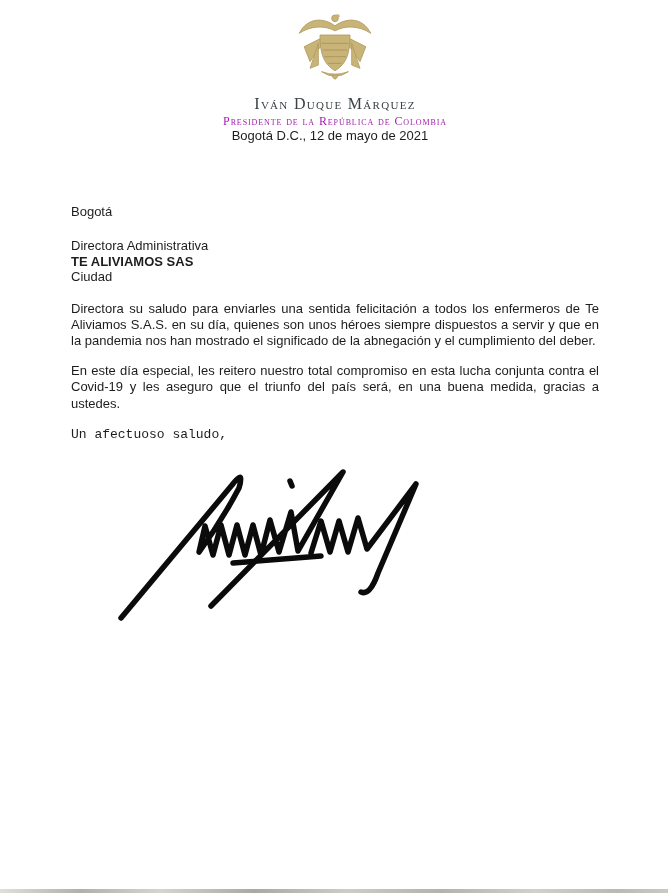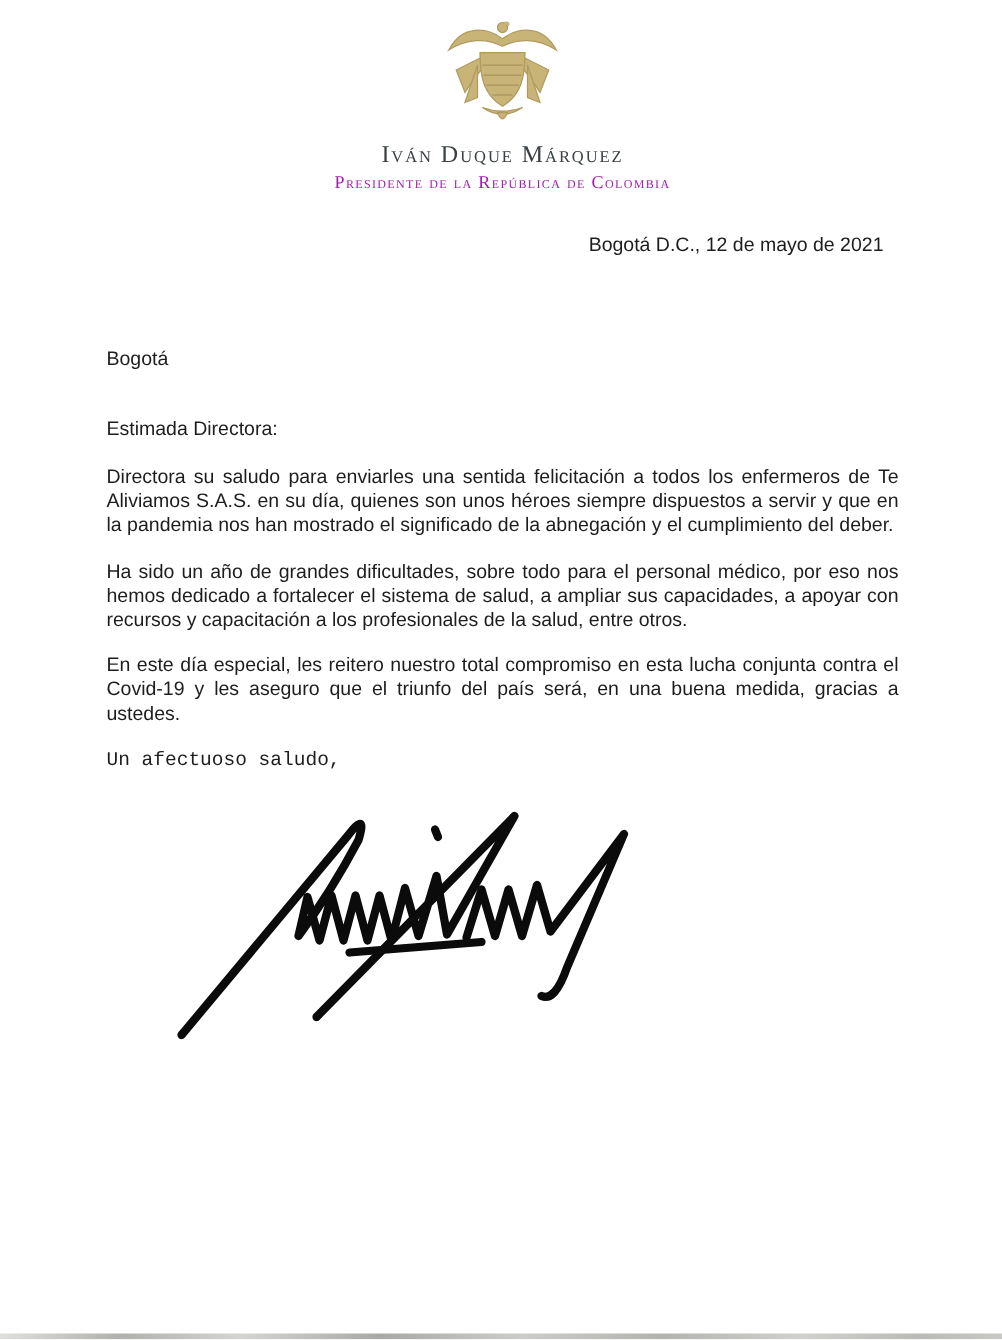--- a/index.html
+++ b/index.html
@@ -44,22 +44,21 @@
     margin-top: 3px;
     font-family: "Liberation Serif", serif;
     font-variant: small-caps;
     font-size: 12px;
     letter-spacing: 0.9px;
     color: #a21caf;
     line-height: 13px;
   }
   
   .dateline {
-    margin-top: 27px;
-    text-align: right;
+    text-align: center;
     padding-right: 10px;
     line-height: 16px;
   }
   .recipient-honorific {
     margin-top: 60px;
     line-height: 16px;
   }
   .recipient-block {
     margin-top: 18px;
     line-height: 15.5px;
@@ -140,25 +139,28 @@
           </g>
         </svg>
       </div>
       <div class="lh-name">Iván Duque Márquez</div>
       <div class="lh-title">Presidente de la República de Colombia</div>
     </div>
 
     <div class="dateline">Bogotá D.C., 12 de mayo de 2021</div>
 
     <div class="recipient-honorific">Bogotá</div>
+    <div class="recipient-block">
+      <div>Directora Administrativa</div>
+      <div class="recipient-org">TE ALIVIAMOS SAS</div>
+      <div>Ciudad</div>
+    </div>
 
-    <div class="salutation">Estimada Directora:</div>
 
     <p class="body-paragraph first">Directora su saludo para enviarles una sentida felicitación a todos los enfermeros de Te Aliviamos S.A.S. en su día, quienes son unos héroes siempre dispuestos a servir y que en la pandemia nos han mostrado el significado de la abnegación y el cumplimiento del deber.</p>
-    <p class="body-paragraph">Ha sido un año de grandes dificultades, sobre todo para el personal médico, por eso nos hemos dedicado a fortalecer el sistema de salud, a ampliar sus capacidades, a apoyar con recursos y capacitación a los profesionales de la salud, entre otros.</p>
     <p class="body-paragraph">En este día especial, les reitero nuestro total compromiso en esta lucha conjunta contra el Covid-19 y les aseguro que el triunfo del país será, en una buena medida, gracias a ustedes.</p>
 
     <div class="closing">Un afectuoso saludo,</div>
 
     <div class="signature-wrap">
       <svg width="332" height="176" viewBox="0 0 332 176">
         <g fill="none" stroke="#0b0b0b" stroke-width="5.5" stroke-linecap="round" stroke-linejoin="round">
 
           <path d="M6,163
                    L117,30

